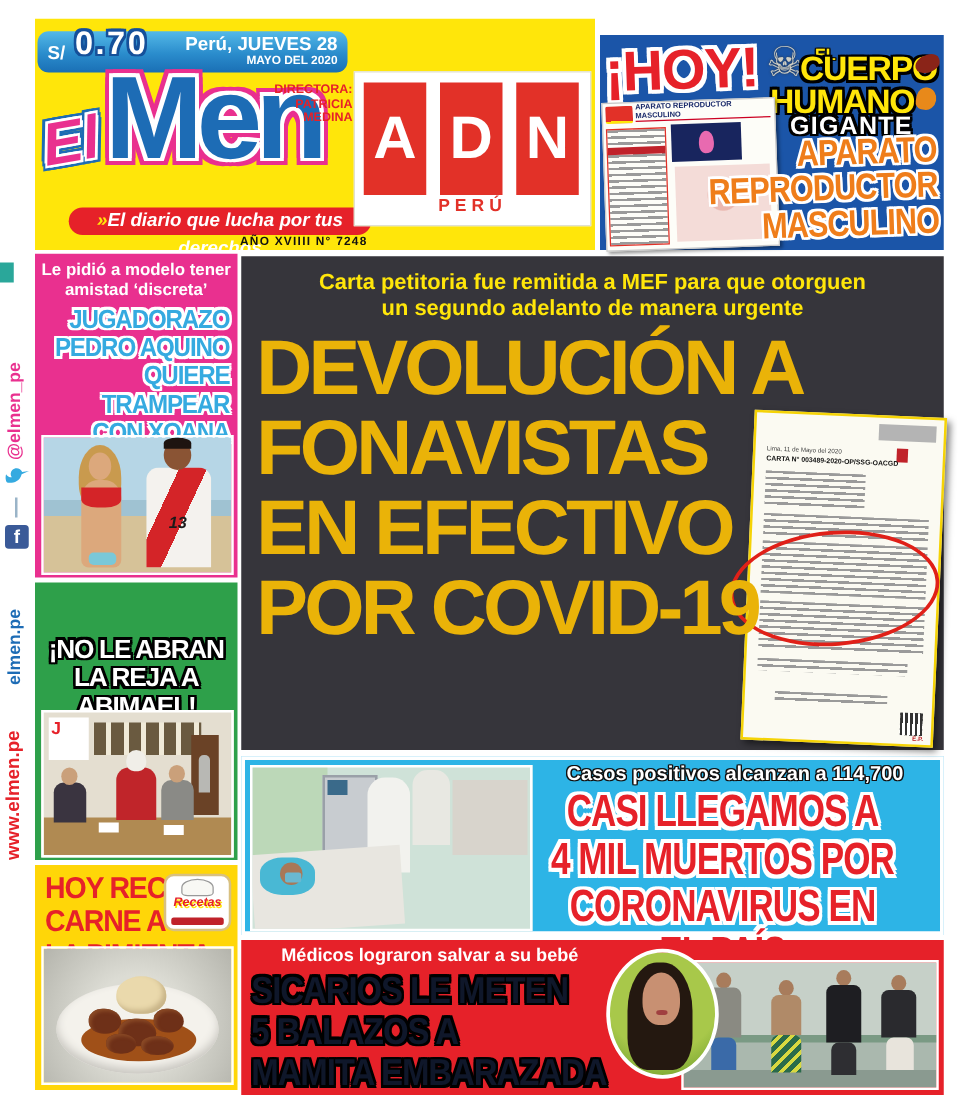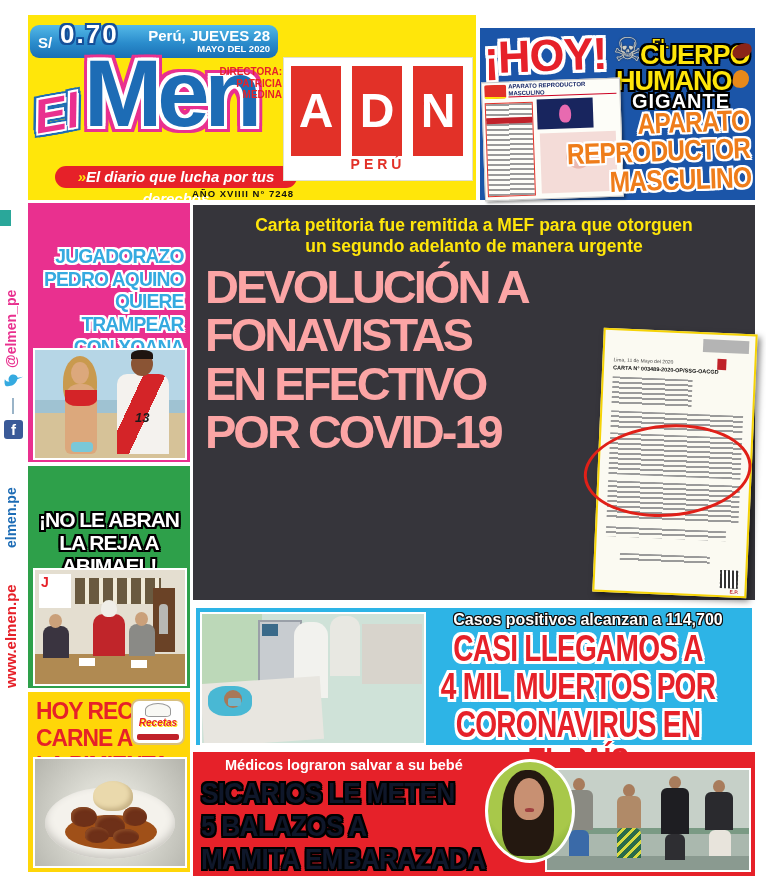--- a/index.html
+++ b/index.html
@@ -125,21 +125,21 @@
   .ph-food{left:33px;top:757px;width:150px;height:107px;
            background:radial-gradient(circle at 50% 55%,#dcdcd4 0 40%,#b4b4ac 100%);}
   .f-plate{left:10px;top:28px;width:130px;height:72px;background:#f4f2ec;border-radius:50%;box-shadow:inset 0 -4px 8px #c8c6c0;}
   .f-sauce{left:30px;top:56px;width:92px;height:34px;background:#a05018;border-radius:50%;}
   .f-meat{background:#6e3018;border-radius:45% 55% 50% 50%;box-shadow:inset 2px 2px 3px #8a4a26;}
   .f-mash{left:58px;top:22px;width:40px;height:30px;background:#ead9ac;border-radius:50% 50% 45% 45%;box-shadow:inset -3px -3px 4px #c8b488;}
 
   
   .panel-dark{left:193px;top:205px;width:562px;height:395px;background:#36353b;}
   .dark-kicker{left:0;top:10px;width:100%;text-align:center;color:#ffe60a;font-size:17.5px;line-height:1.2;}
-  .main-headline{left:12px;top:58px;color:#fca5a5;font-size:47px;line-height:1.03;letter-spacing:-3px;z-index:3;}
+  .main-headline{left:12px;top:58px;color:#eab308;font-size:62px;line-height:1.03;letter-spacing:-3px;z-index:3;}
   .doc{left:405px;top:126px;width:150px;height:260px;background:#fbfaf2;border:2px solid #f5d305;
        transform:rotate(2.5deg);z-index:1;overflow:visible;box-shadow:3px 3px 6px rgba(0,0,0,.5);}
   .doc-gray{right:6px;top:5px;width:46px;height:13px;background:#b4b4b4;}
   .doc-crest{right:28px;top:24px;width:9px;height:11px;background:#c0222a;}
   .doc-date{left:9px;top:26px;color:#444;font-size:5px;}
   .doc-ref{left:9px;top:34px;color:#111;font-size:5.5px;font-weight:bold;}
   .doc-lines{background:repeating-linear-gradient(180deg,#9a9a9a 0 2px,transparent 2px 5px);}
   .doc-ellipse{left:-16px;top:92px;width:162px;height:86px;border:3px solid #e02018;border-radius:50%;
                transform:rotate(-7deg);z-index:4;}
   .doc-qr{right:7px;bottom:7px;width:18px;height:18px;
@@ -249,20 +249,24 @@
     <svg width="20" height="18" viewBox="0 0 24 20">
         <path d="M2 16 C6 17 14 16 16 8 L23 5 L16.5 6 C15 2 10 1 7 4 C5 6 5 9 6.5 11 C4 11 2 10 1 8 C0 12 1 15 2 16 Z" fill="#35aae0"></path>
       </svg>
   </div>
   <div class="abs rail-sep"></div>
   <div class="abs fb-icon b">f</div>
   <div class="abs fb-text vtext b">elmen.pe</div>
   <div class="abs www-text vtext b">www.elmen.pe</div>
 
   <div class="abs panel-pink">
+    <div class="abs kicker b">
+      <div>Le pidió a modelo tener</div>
+      <div>amistad ‘discreta’</div>
+    </div>
     <div class="abs pink-headline b olw2">
       <div class="ln">JUGADORAZO</div>
       <div class="ln">PEDRO AQUINO</div>
       <div class="ln">QUIERE</div>
       <div class="ln">TRAMPEAR</div>
       <div class="ln">CON XOANA</div>
     </div>
   </div>
   <div class="abs photo ph-xoana">
     <div class="abs x-hair"></div>

